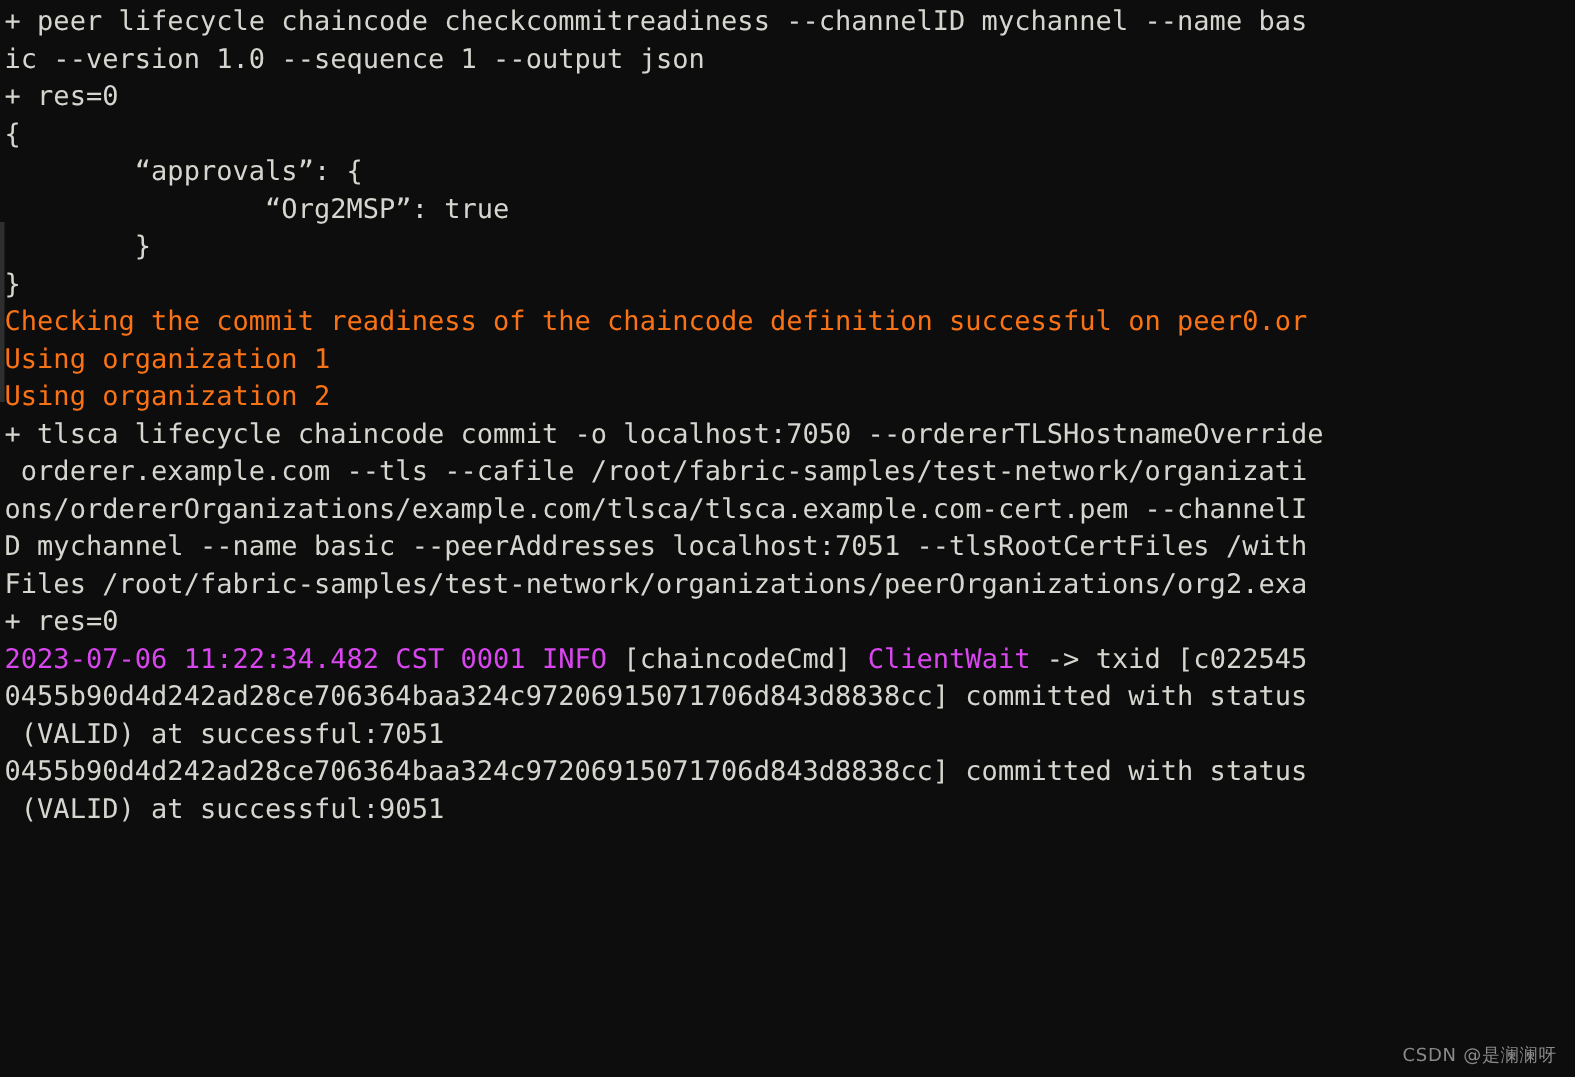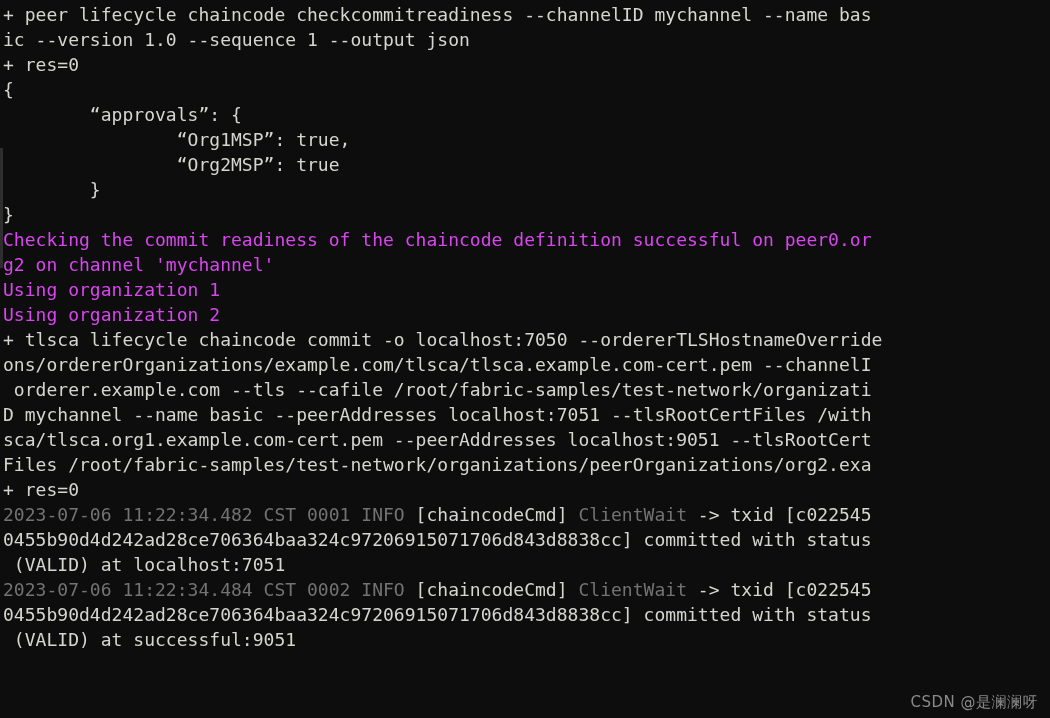--- a/index.html
+++ b/index.html
@@ -26,22 +26,22 @@
     height: 25px;
     line-height: 25px;
     font-size: 18px;
     letter-spacing: 0.02px;
     white-space: pre;
     color: #d6d6d0;
     padding-left: 2px;
   }
   .seg { white-space: pre; }
   .c-white { color: #d6d6d0; }
-  .c-blue  { color: #d946ef; }
-  .c-blue2 { color: #737373; }
+  .c-blue  { color: #f97316; }
+  .c-blue2 { color: #d946ef; }
   .scrollbar-track {
     position: absolute;
     left: 0;
     top: 0;
     width: 3px;
     height: 718px;
     background: #0d0d0d;
   }
   .scrollbar-thumb {
     position: absolute;
@@ -49,59 +49,55 @@
     top: 148px;
     width: 3px;
     height: 120px;
     background: #2e2e2e;
   }
   .watermark {
     position: absolute;
     right: 12px;
     bottom: 6px;
     font-family: "DejaVu Sans", "Liberation Sans", sans-serif;
-    font-size: 15px;
+    font-size: 12px;
     color: #8a8a8a;
     letter-spacing: 0.5px;
     white-space: pre;
   }
 </style>
 </head>
 <body>
 
 <div id="terminal">
 
   <div class="scrollbar-track">
     <div class="scrollbar-thumb"></div>
   </div>
 
   <div id="output">
       <div class="line"><span class="seg c-white">+ peer lifecycle chaincode checkcommitreadiness --channelID mychannel --name bas</span></div>
       <div class="line"><span class="seg c-white">ic --version 1.0 --sequence 1 --output json</span></div>
       <div class="line"><span class="seg c-white">+ res=0</span></div>
       <div class="line"><span class="seg c-white">{</span></div>
       <div class="line"><span class="seg c-white">        “approvals”: {</span></div>
-      <div class="line"><span class="seg c-white">                “Org1MSP”: true,</span></div>
       <div class="line"><span class="seg c-white">                “Org2MSP”: true</span></div>
       <div class="line"><span class="seg c-white">        }</span></div>
       <div class="line"><span class="seg c-white">}</span></div>
       <div class="line"><span class="seg c-blue">Checking the commit readiness of the chaincode definition successful on peer0.or</span></div>
-      <div class="line"><span class="seg c-blue">g2 on channel 'mychannel'</span></div>
       <div class="line"><span class="seg c-blue">Using organization 1</span></div>
       <div class="line"><span class="seg c-blue">Using organization 2</span></div>
       <div class="line"><span class="seg c-white">+ tlsca lifecycle chaincode commit -o localhost:7050 --ordererTLSHostnameOverride</span></div>
+      <div class="line"><span class="seg c-white"> orderer.example.com --tls --cafile /root/fabric-samples/test-network/organizati</span></div>
       <div class="line"><span class="seg c-white">ons/ordererOrganizations/example.com/tlsca/tlsca.example.com-cert.pem --channelI</span></div>
-      <div class="line"><span class="seg c-white"> orderer.example.com --tls --cafile /root/fabric-samples/test-network/organizati</span></div>
       <div class="line"><span class="seg c-white">D mychannel --name basic --peerAddresses localhost:7051 --tlsRootCertFiles /with</span></div>
-      <div class="line"><span class="seg c-white">sca/tlsca.org1.example.com-cert.pem --peerAddresses localhost:9051 --tlsRootCert</span></div>
       <div class="line"><span class="seg c-white">Files /root/fabric-samples/test-network/organizations/peerOrganizations/org2.exa</span></div>
       <div class="line"><span class="seg c-white">+ res=0</span></div>
       <div class="line"><span class="seg c-blue2">2023-07-06 11:22:34.482 CST 0001 INFO </span><span class="seg c-white">[chaincodeCmd] </span><span class="seg c-blue2">ClientWait</span><span class="seg c-white"> -&gt; txid [c022545</span></div>
       <div class="line"><span class="seg c-white">0455b90d4d242ad28ce706364baa324c97206915071706d843d8838cc] committed with status</span></div>
-      <div class="line"><span class="seg c-white"> (VALID) at localhost:7051</span></div>
-      <div class="line"><span class="seg c-blue2">2023-07-06 11:22:34.484 CST 0002 INFO </span><span class="seg c-white">[chaincodeCmd] </span><span class="seg c-blue2">ClientWait</span><span class="seg c-white"> -&gt; txid [c022545</span></div>
+      <div class="line"><span class="seg c-white"> (VALID) at successful:7051</span></div>
       <div class="line"><span class="seg c-white">0455b90d4d242ad28ce706364baa324c97206915071706d843d8838cc] committed with status</span></div>
       <div class="line"><span class="seg c-white"> (VALID) at successful:9051</span></div>
     </div>
 
   <div class="watermark">CSDN @是澜澜呀</div>
 
 </div>
 
 </body></html>

